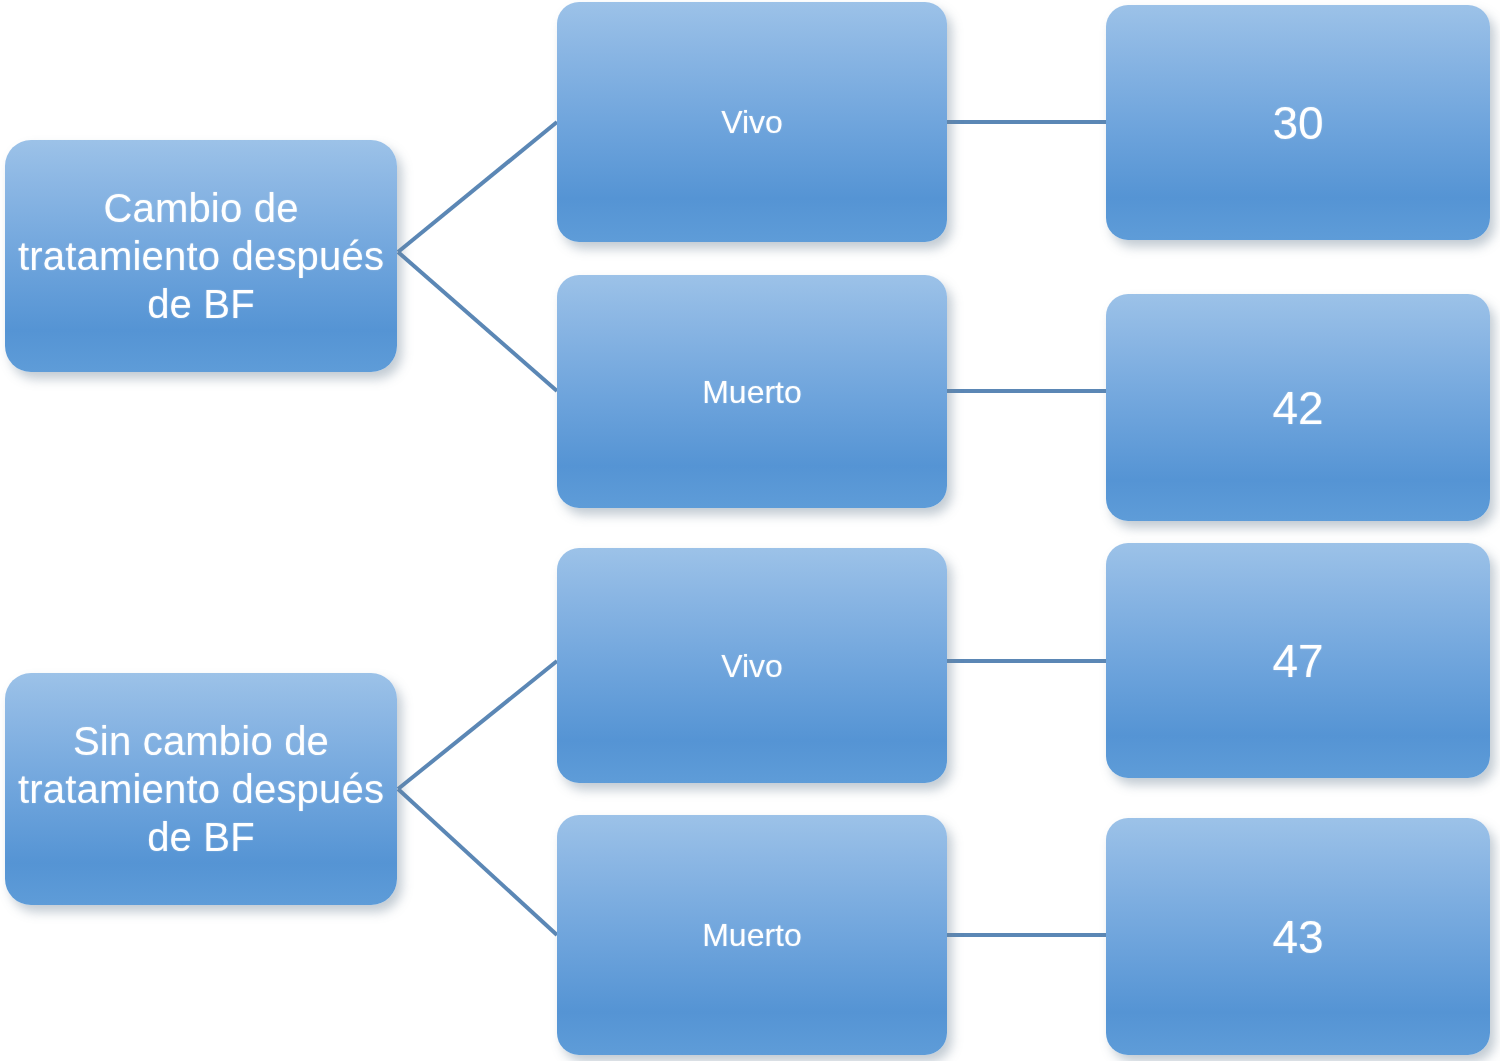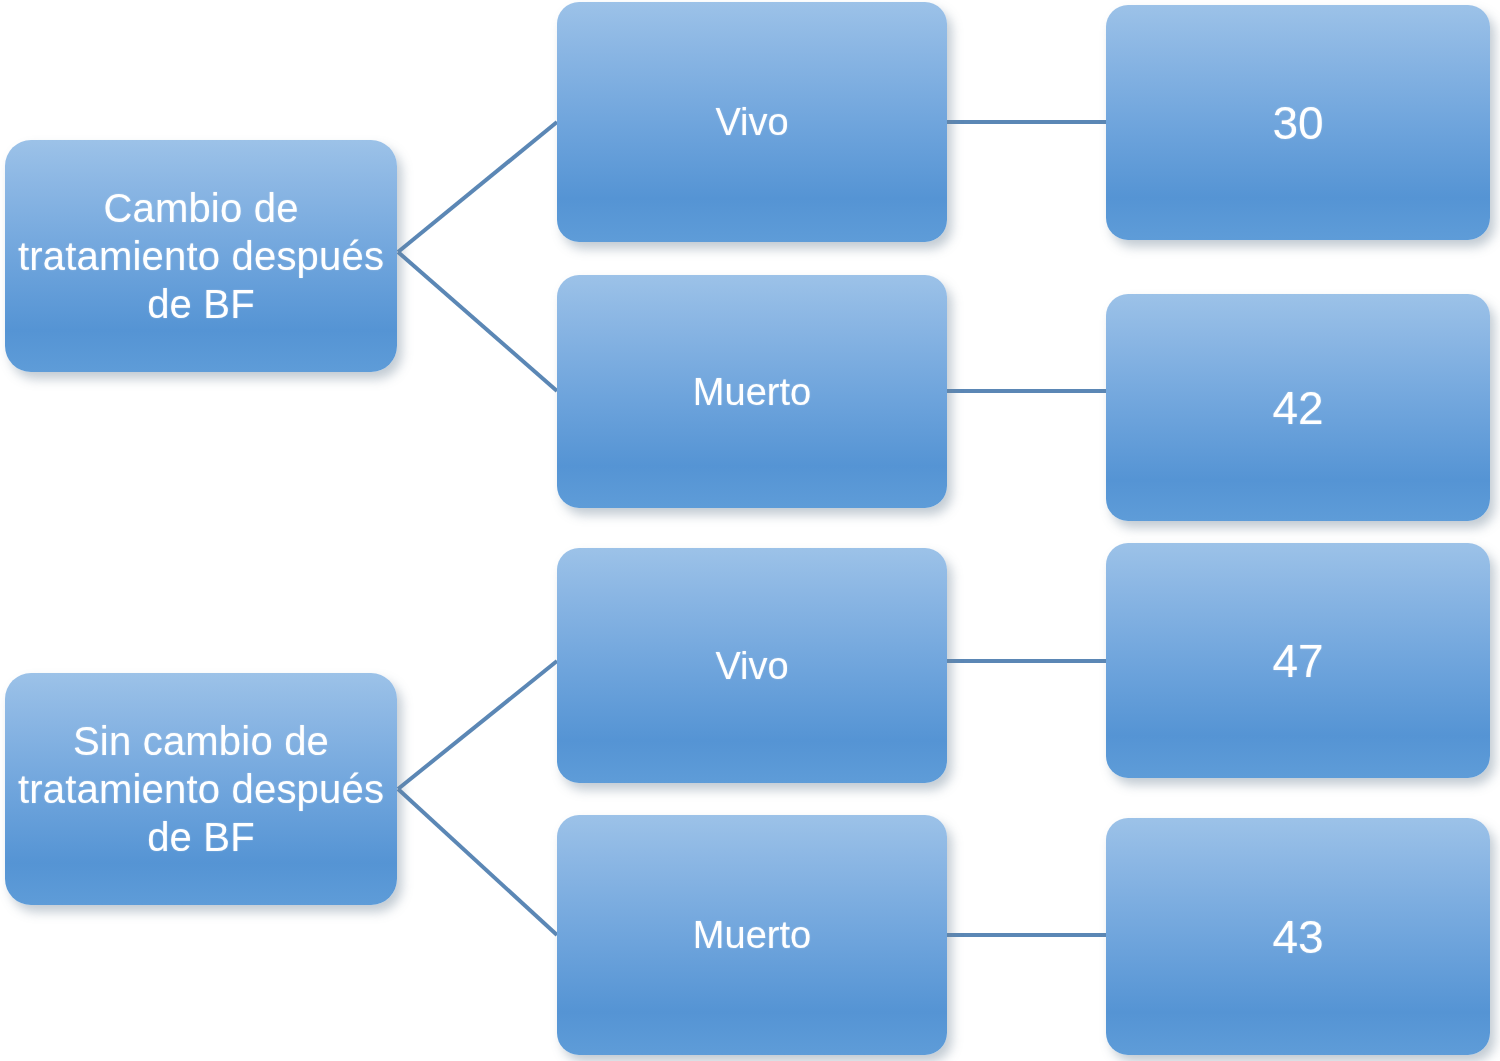--- a/index.html
+++ b/index.html
@@ -59,21 +59,21 @@
     border-radius: 26px;
   }
   .node.root .label {
     font-size: 40px;
     line-height: 48px;
     letter-spacing: 0.2px;
   }
 
   
   .node.outcome .label {
-    font-size: 38px;
+    font-size: 32px;
     line-height: 52px;
   }
 
   
   .node.count .label {
     font-size: 46px;
     line-height: 52px;
   }
 
   

